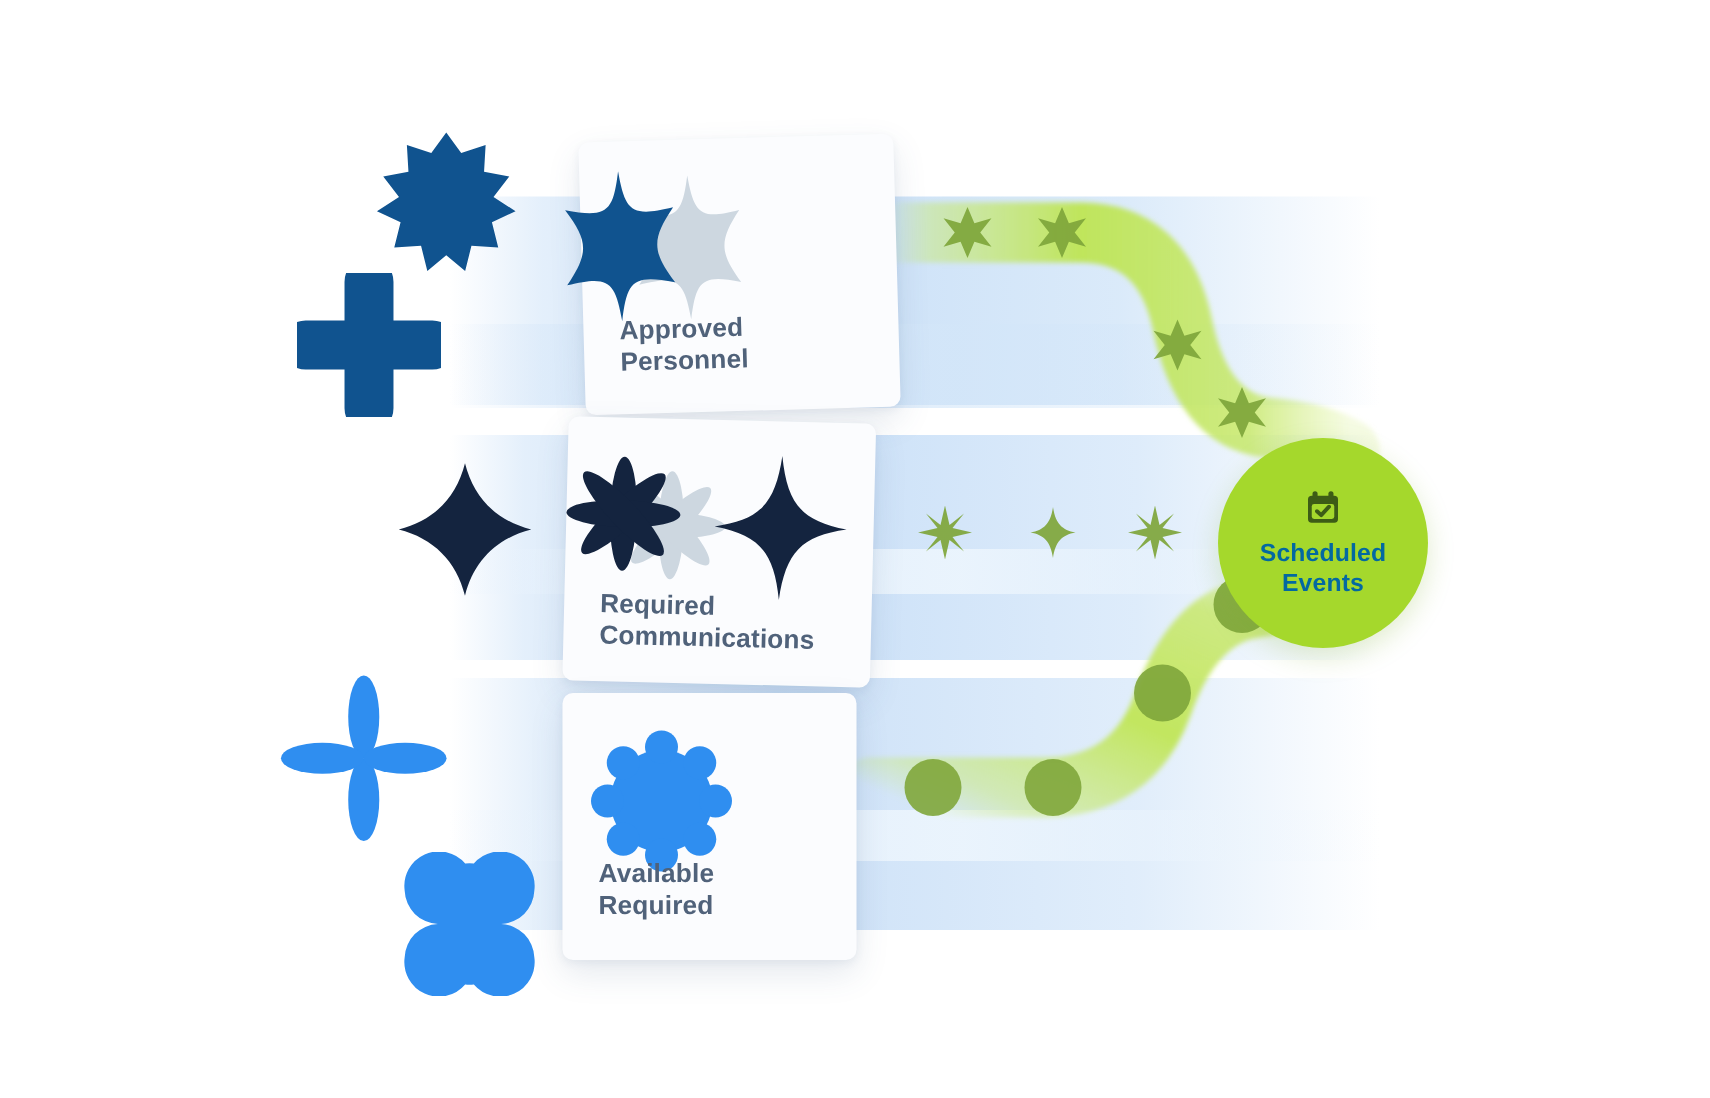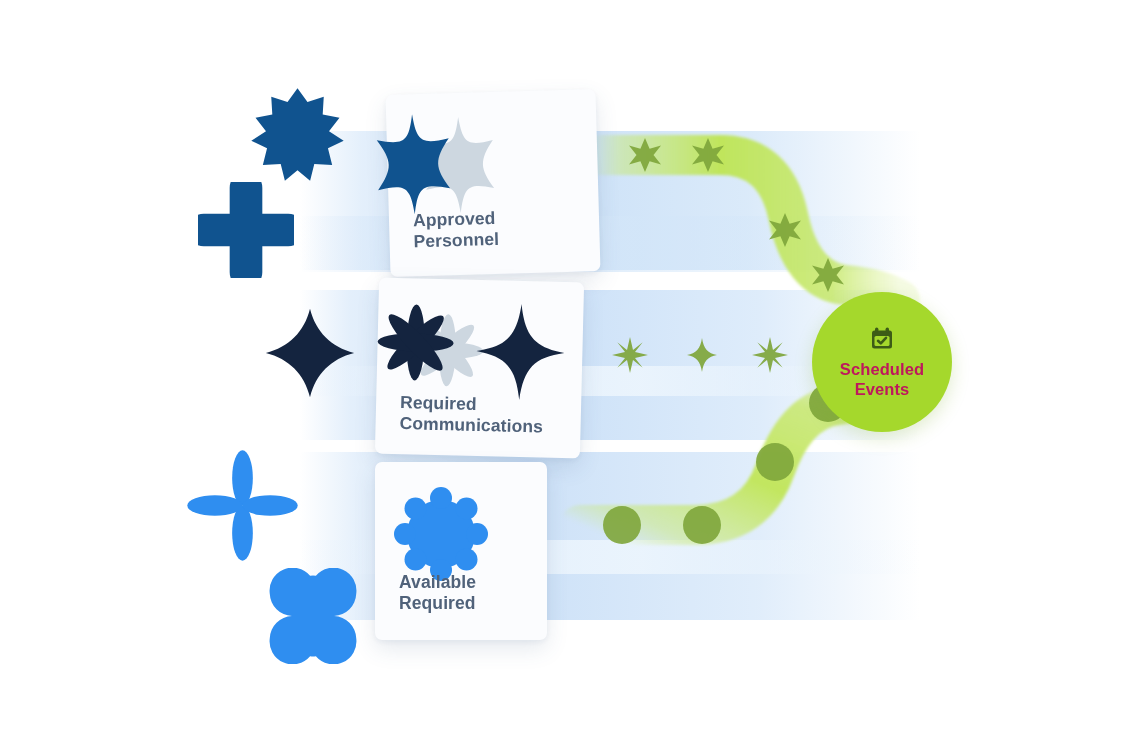--- a/index.html
+++ b/index.html
@@ -26,29 +26,29 @@
 
   
   .card{position:absolute;background:#fbfcfe;border-radius:7px;
         box-shadow:0 9px 22px rgba(60,90,130,.13), 0 2px 6px rgba(60,90,130,.07);}
   .card .label{position:absolute;left:24px;font-weight:700;font-size:17.5px;
         line-height:21px;color:#4a5a70;letter-spacing:.1px;}
   #card1{left:388px;top:92px;width:210px;height:182px;transform:rotate(-1.6deg);}
   #card1 .label{bottom:24px;color:#50627a;}
   #card2{left:377px;top:280px;width:205px;height:176px;transform:rotate(1.4deg);}
   #card2 .label{bottom:20px;color:#50627a;}
-  #card3{left:375px;top:462px;width:172px;height:178px;transform:rotate(0deg);}
+  #card3{left:375px;top:462px;width:196px;height:178px;transform:rotate(0deg);}
   #card3 .label{bottom:26px;color:#50627a;}
 
   
   #events{position:absolute;left:812px;top:292px;width:140px;height:140px;
      border-radius:50%;background:#a5d82c;display:flex;flex-direction:column;
      align-items:center;justify-content:center;box-shadow:0 6px 18px rgba(120,170,30,.22);}
   #events .cal{margin-bottom:7px;}
-  #events .etext{font-weight:700;font-size:16.5px;line-height:20px;color:#be185d;
+  #events .etext{font-weight:700;font-size:16.5px;line-height:20px;color:#0369a1;
      text-align:center;letter-spacing:.1px;}
 
   .shape{position:absolute;}
 </style>
 </head>
 <body>
 
 <div id="stage">
 
   <div class="band b1"></div>

